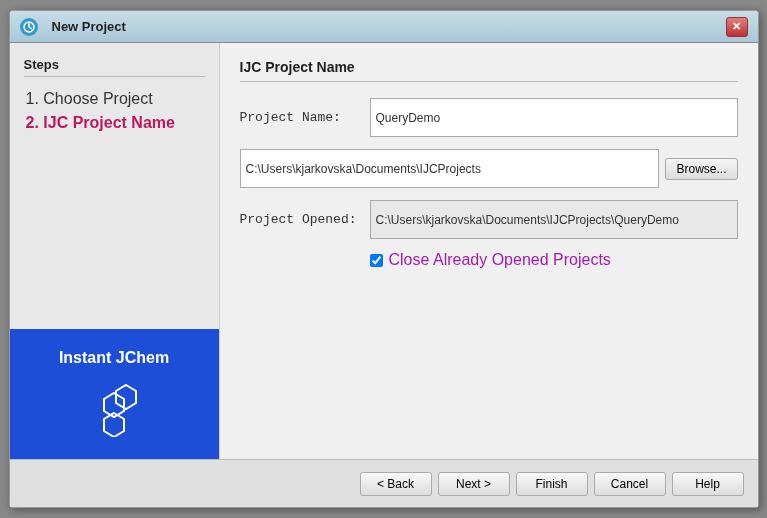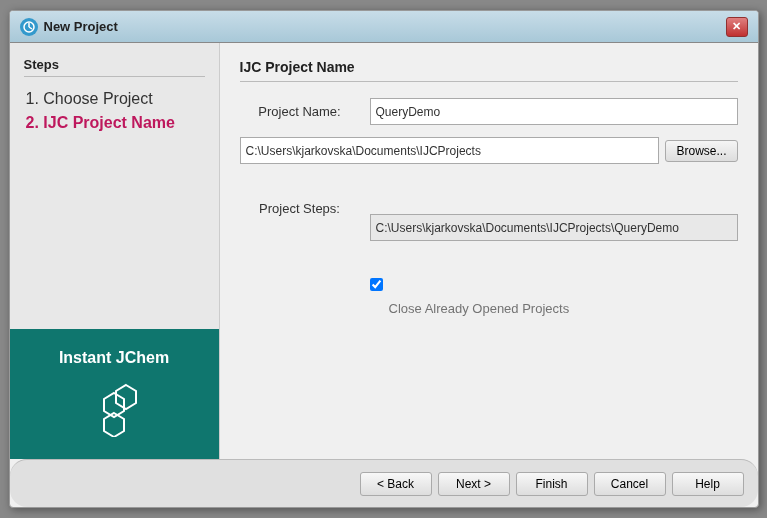--- a/index.html
+++ b/index.html
@@ -29,21 +29,21 @@
       padding: 6px 10px;
       display: flex;
       align-items: center;
       justify-content: space-between;
       border-radius: 3px 3px 0 0;
       height: 32px;
     }
     .title-bar-left {
       display: flex;
       align-items: center;
-      gap: 6px;
+      gap: 14px;
     }
     .title-icon {
       width: 18px;
       height: 18px;
       background: #3399cc;
       border-radius: 50%;
       display: flex;
       align-items: center;
       justify-content: center;
     }
@@ -94,21 +94,21 @@
     .step-item {
       padding: 3px 2px;
       font-size: 16px;
       color: #333;
     }
     .step-item.active {
       font-weight: bold;
       color: #be185d;
     }
     .sidebar-bottom {
-      background: #0f766e;
+      background: #1d4ed8;
       height: 130px;
       display: flex;
       flex-direction: column;
       align-items: center;
       justify-content: center;
     }
     .sidebar-brand-text {
       color: white;
       font-size: 16px;
       font-weight: bold;
@@ -130,72 +130,70 @@
       padding-bottom: 6px;
       margin-bottom: 16px;
     }
     .form-row {
       display: flex;
       align-items: center;
       margin-bottom: 12px;
     }
     .form-label {
       width: 130px;
-      text-align: center;
+      text-align: left;
       padding-right: 10px;
       color: #333;
       font-size: 13px;
       flex-shrink: 0;
+      font-family: Liberation Mono, monospace;
     }
     .form-input {
       flex: 1;
-      height: 27px;
+      height: 39px;
       border: 1px solid #aaa;
       padding: 2px 5px;
       font-size: 12px;
       background: white;
       color: #333;
     }
     .form-input.folder {
       background: #e8e8e8;
-      margin-top: 38px;
     }
     .browse-btn {
       margin-left: 6px;
       padding: 3px 10px;
       font-size: 12px;
       background: linear-gradient(to bottom, #f5f5f5, #ddd);
       border: 1px solid #aaa;
       border-radius: 3px;
       cursor: pointer;
     }
     .checkbox-row {
       display: flex;
       align-items: center;
       margin-top: 8px;
       margin-left: 130px;
     }
     .checkbox-row input[type="checkbox"] {
       margin-right: 6px;
     }
     .checkbox-label {
-      font-size: 13px;
-      color: #737373;
-      margin-top: 48px;
+      font-size: 16px;
+      color: #a21caf;
     }
     .footer {
       height: 48px;
       background: #e0e0e0;
       border-top: 1px solid #bbb;
       display: flex;
       align-items: center;
       justify-content: flex-end;
       padding: 0 14px;
       gap: 6px;
-      border-radius: 17px;
     }
     .footer-btn {
       padding: 4px 16px;
       font-size: 12px;
       background: linear-gradient(to bottom, #f8f8f8, #ddd);
       border: 1px solid #aaa;
       border-radius: 3px;
       cursor: pointer;
       min-width: 72px;
       text-align: center;
@@ -268,21 +266,21 @@
         <div class="form-label">Project Name:</div>
         <input class="form-input" type="text" value="QueryDemo" style="">
       </div>
 
       <div class="form-row">
         <input class="form-input" type="text" value="C:\Users\kjarkovska\Documents\IJCProjects" style="">
         <button class="browse-btn">Browse...</button>
       </div>
 
       <div class="form-row">
-        <div class="form-label">Project Steps:</div>
+        <div class="form-label">Project Opened:</div>
         <input class="form-input folder" type="text" value="C:\Users\kjarkovska\Documents\IJCProjects\QueryDemo" style="">
       </div>
 
       <div class="checkbox-row">
         <input type="checkbox" checked="" style="">
         <label class="checkbox-label">Close Already Opened Projects</label>
       </div>
     </div>
   </div>
 

